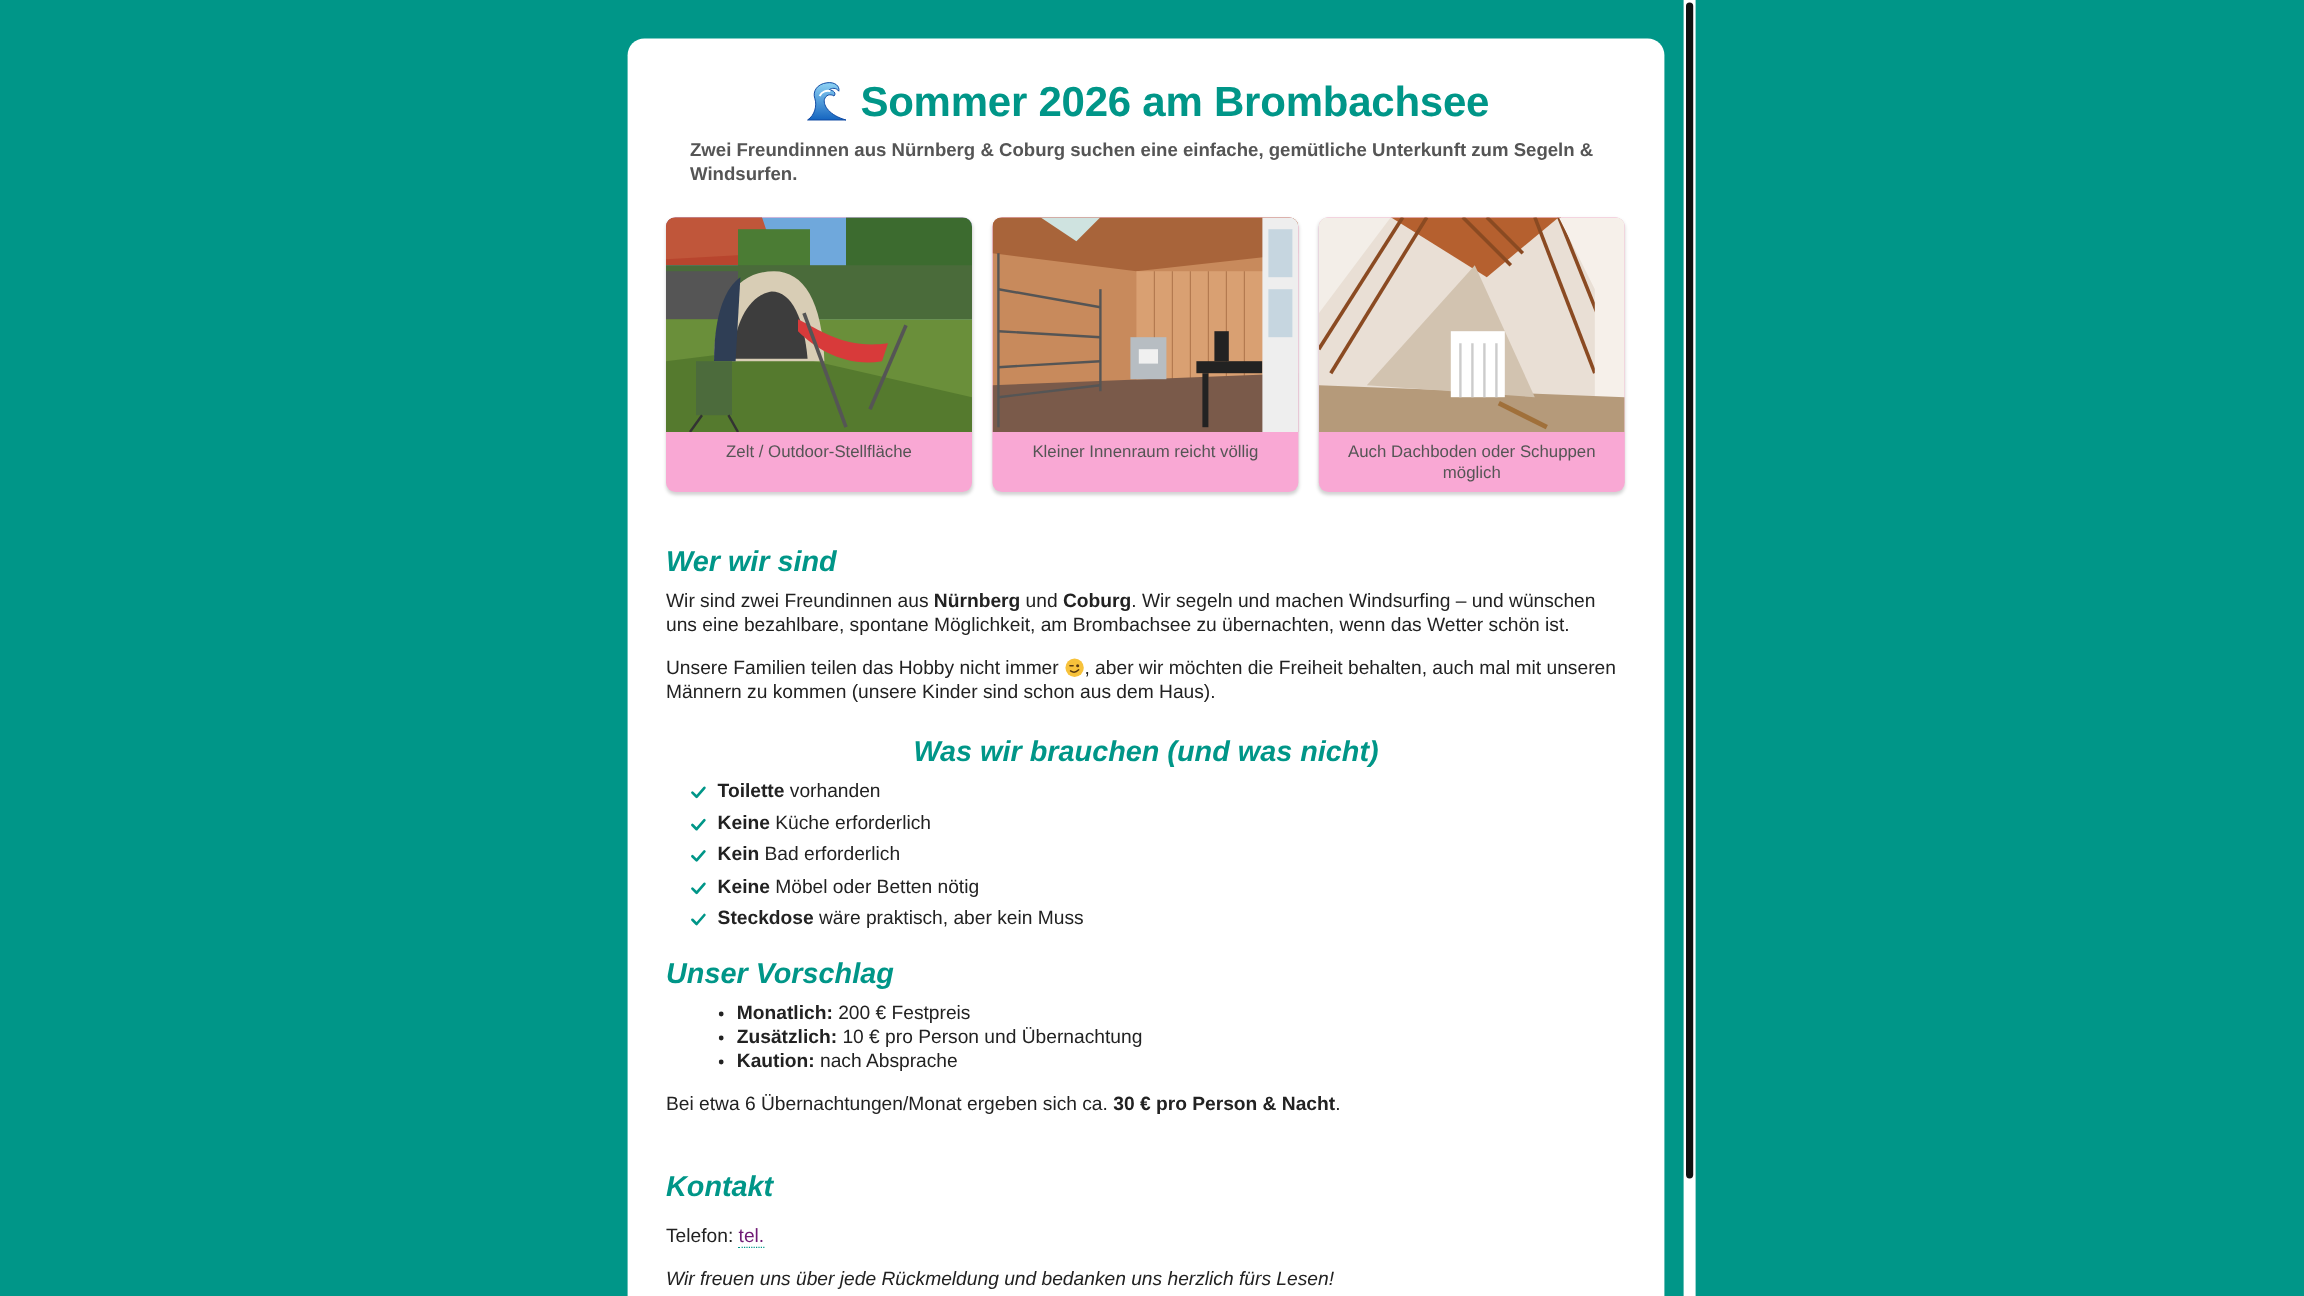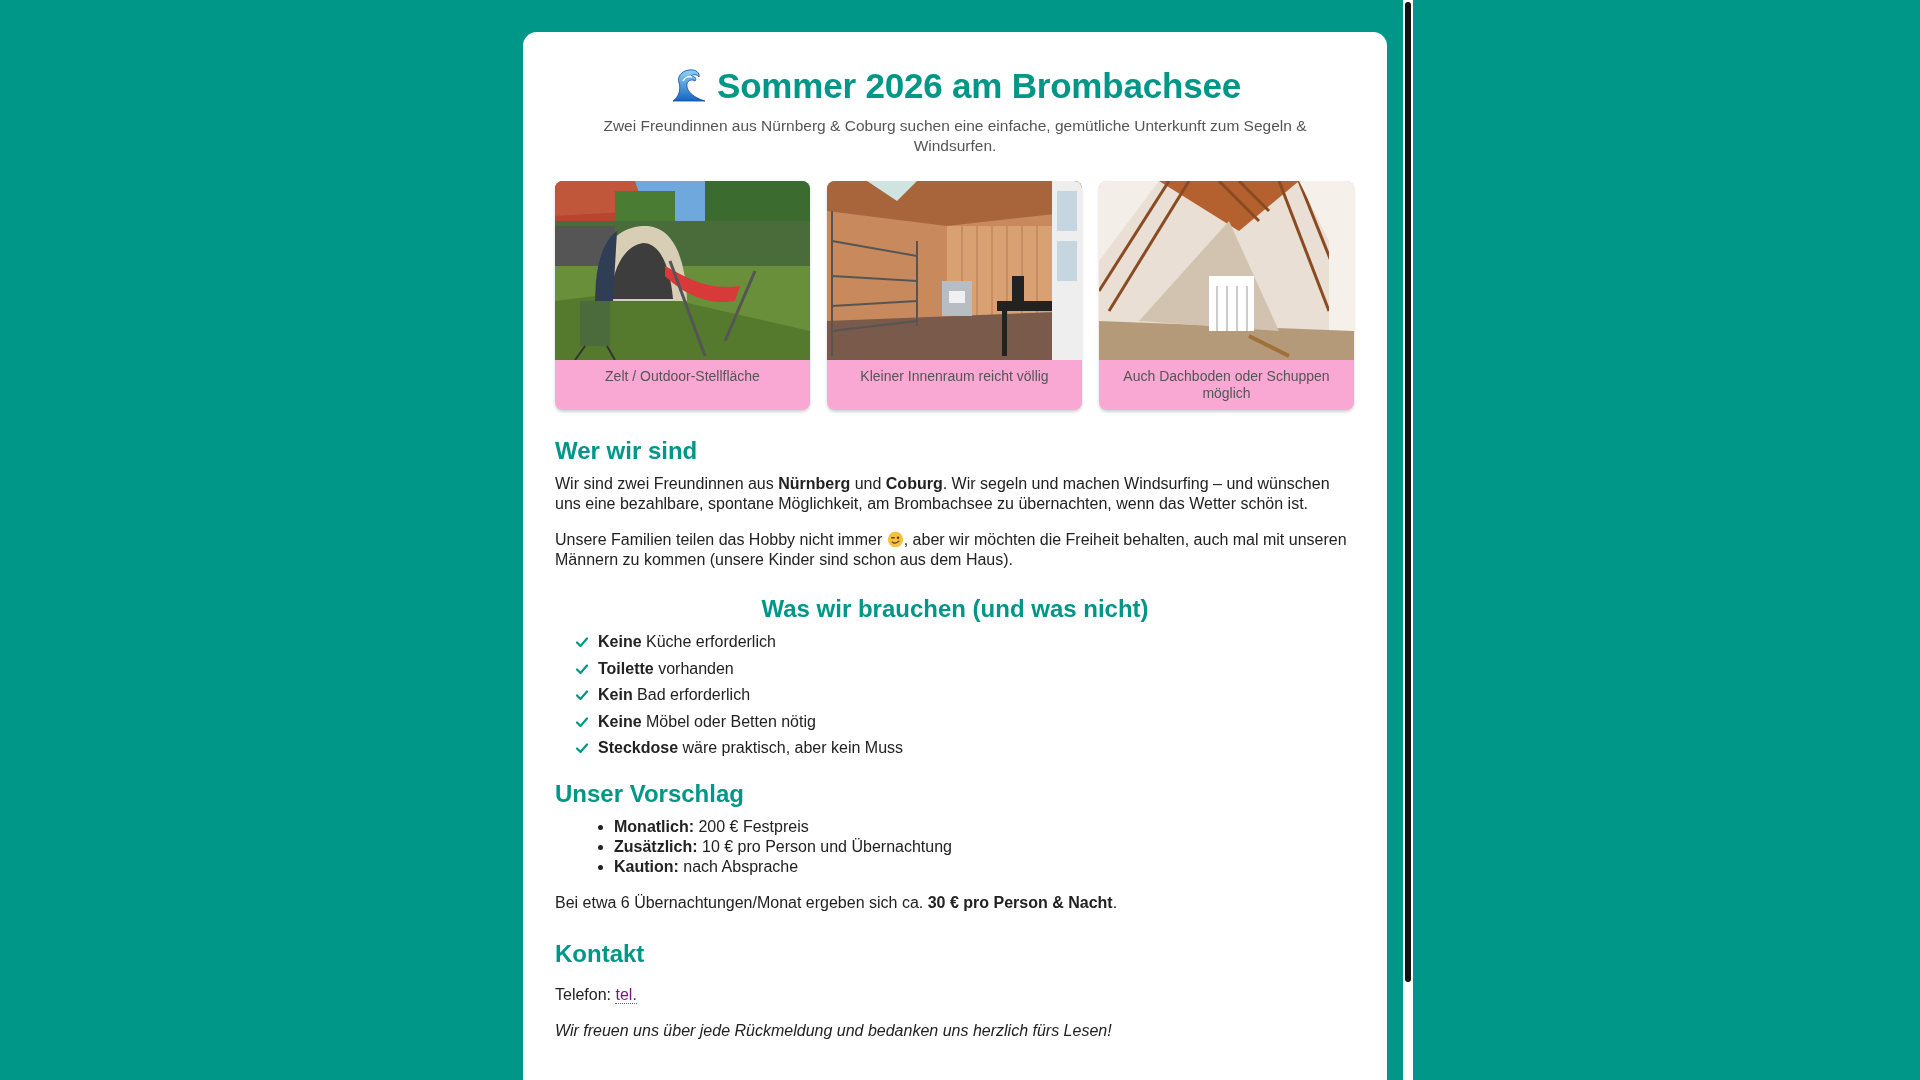--- a/index.html
+++ b/index.html
@@ -19,37 +19,37 @@
     background:#ffffff; border-radius:14px;
     min-height:1100px;
   }
   .title {
     margin:34px 0 0 0; text-align:center;
     font-size:35px; font-weight:bold; color:#009688;
     line-height:40px; letter-spacing:-0.2px;
   }
   .title .wave { display:inline-block; width:40px; height:36px; vertical-align:-5px; margin-right:8px; }
   .subtitle {
-    margin:10px 20px 0 20px; text-align:center;
-    font-size:15.5px; color:#555; line-height:20px;
+    margin:10px 20px 0 20px; 
+    font-size:15.5px; color:#555; line-height:20px;font-weight:bold;
   }
   .gallery {
     display:flex; gap:17px; margin-top:25px;
   }
   .gcard {
     width:255px; background:#f9a8d4; border-radius:8px; overflow:hidden;
     box-shadow:0 2px 3px rgba(0,0,0,0.18);
   }
   .gimg { width:255px; height:179px; position:relative; overflow:hidden; }
   .gcap {
     height:50px; padding:8px 8px 0 8px; box-sizing:border-box;
     text-align:center; font-size:14px; line-height:17px; color:#555;
   }
   h2 {
-    margin:26px 0 0 0; font-size:24px; line-height:30px; color:#009688; font-weight:bold;
+    margin:44px 0 0 0; font-size:24px; line-height:30px; color:#009688; font-weight:bold;font-style:italic;
   }
   p { margin:0; font-size:16px; line-height:20px; color:#222; }
   .p1 { margin-top:8px; }
   .p2 { margin-top:16px; }
   .checklist { list-style:none; margin:8px 0 0 0; padding:0 0 0 20px; }
   .checklist li { font-size:16px; line-height:20px; height:26.5px; display:flex; align-items:flex-start; }
   .checklist .chk { width:14px; height:14px; margin:3px 9px 0 0; flex:none; }
   .bullets { margin:8px 0 0 0; padding:0 0 0 59px; }
   .bullets li { font-size:16px; line-height:20px; }
   .p3 { margin-top:16px; }
@@ -186,27 +186,27 @@
           <circle cx="13" cy="8" r="1.5" fill="#5a3a10"></circle>
           <path d="M6 13 Q10 16 14 12" stroke="#5a3a10" stroke-width="1.4" fill="none" stroke-linecap="round"></path>
         </svg><span>, aber wir möchten die Freiheit behalten, auch mal mit unseren Männern zu kommen (unsere Kinder sind schon aus dem Haus).</span></p>
 
     <h2 style="margin-top:24px;text-align:center;">Was wir brauchen (und was nicht)</h2>
     <ul class="checklist">
       <li>
           <svg class="chk" viewBox="0 0 14 14">
             <path d="M2 7.5 L5.5 11 L12 3.5" stroke="#009688" stroke-width="2.2" fill="none" stroke-linecap="round" stroke-linejoin="round"></path>
           </svg>
+          <span><b>Toilette</b><span> vorhanden</span></span>
+        </li>
+      <li>
+          <svg class="chk" viewBox="0 0 14 14">
+            <path d="M2 7.5 L5.5 11 L12 3.5" stroke="#009688" stroke-width="2.2" fill="none" stroke-linecap="round" stroke-linejoin="round"></path>
+          </svg>
           <span><b>Keine</b><span> Küche erforderlich</span></span>
-        </li>
-      <li>
-          <svg class="chk" viewBox="0 0 14 14">
-            <path d="M2 7.5 L5.5 11 L12 3.5" stroke="#009688" stroke-width="2.2" fill="none" stroke-linecap="round" stroke-linejoin="round"></path>
-          </svg>
-          <span><b>Toilette</b><span> vorhanden</span></span>
         </li>
       <li>
           <svg class="chk" viewBox="0 0 14 14">
             <path d="M2 7.5 L5.5 11 L12 3.5" stroke="#009688" stroke-width="2.2" fill="none" stroke-linecap="round" stroke-linejoin="round"></path>
           </svg>
           <span><b>Kein</b><span> Bad erforderlich</span></span>
         </li>
       <li>
           <svg class="chk" viewBox="0 0 14 14">
             <path d="M2 7.5 L5.5 11 L12 3.5" stroke="#009688" stroke-width="2.2" fill="none" stroke-linecap="round" stroke-linejoin="round"></path>

